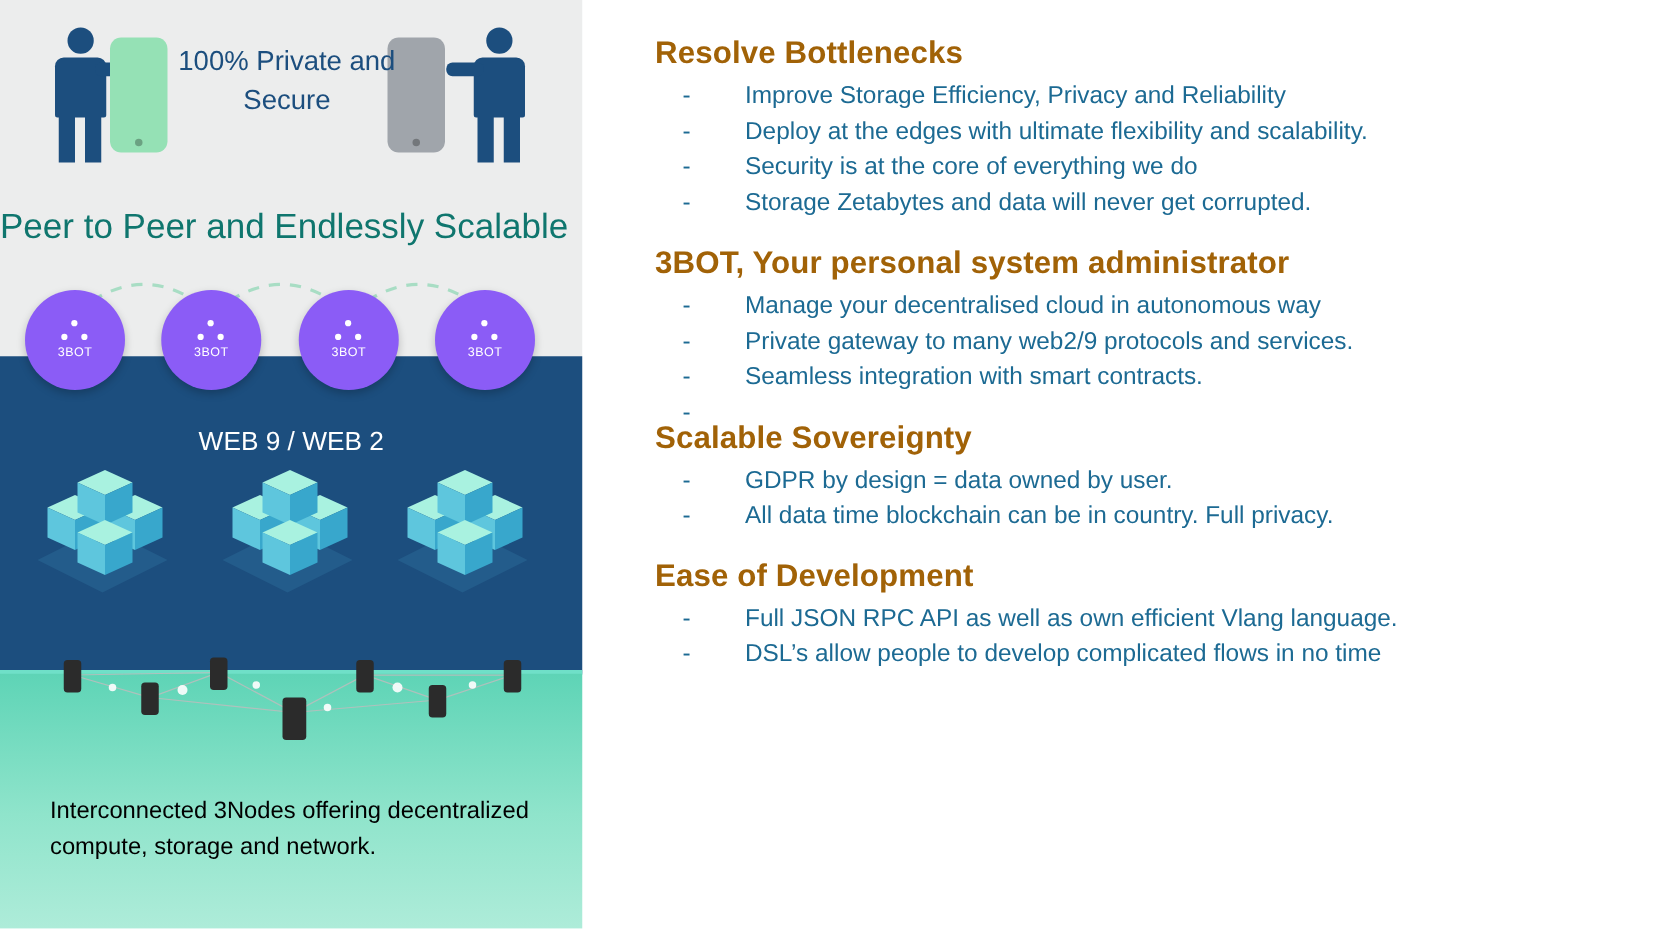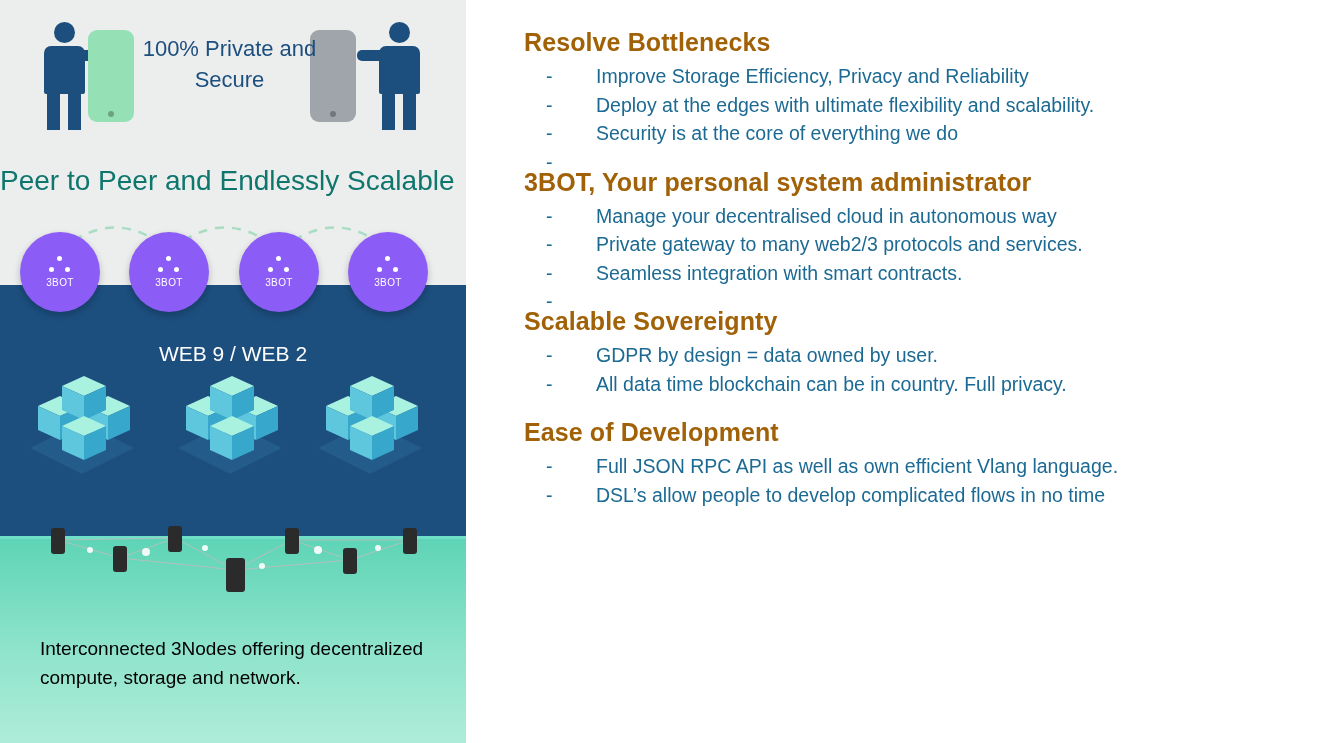--- a/index.html
+++ b/index.html
@@ -273,34 +273,35 @@
         <li>
           <span class="dash">-</span>
           <span>Deploy at the edges with ultimate flexibility and scalability.</span>
         </li>
         <li>
           <span class="dash">-</span>
           <span>Security is at the core of everything we do</span>
         </li>
         <li>
           <span class="dash">-</span>
+          <span>Storage Zetabytes and data will never get corrupted.</span>
         </li>
       </ul>
     </div>
 
     <div class="section">
       <h2>3BOT, Your personal system administrator</h2>
       <ul>
         <li>
           <span class="dash">-</span>
           <span>Manage your decentralised cloud in autonomous way</span>
         </li>
         <li>
           <span class="dash">-</span>
-          <span>Private gateway to many web2/3 protocols and services.</span>
+          <span>Private gateway to many web2/9 protocols and services.</span>
         </li>
         <li>
           <span class="dash">-</span>
           <span>Seamless integration with smart contracts.</span>
         </li>
         <li>
           <span class="dash">-</span>
         </li>
       </ul>
     </div>

